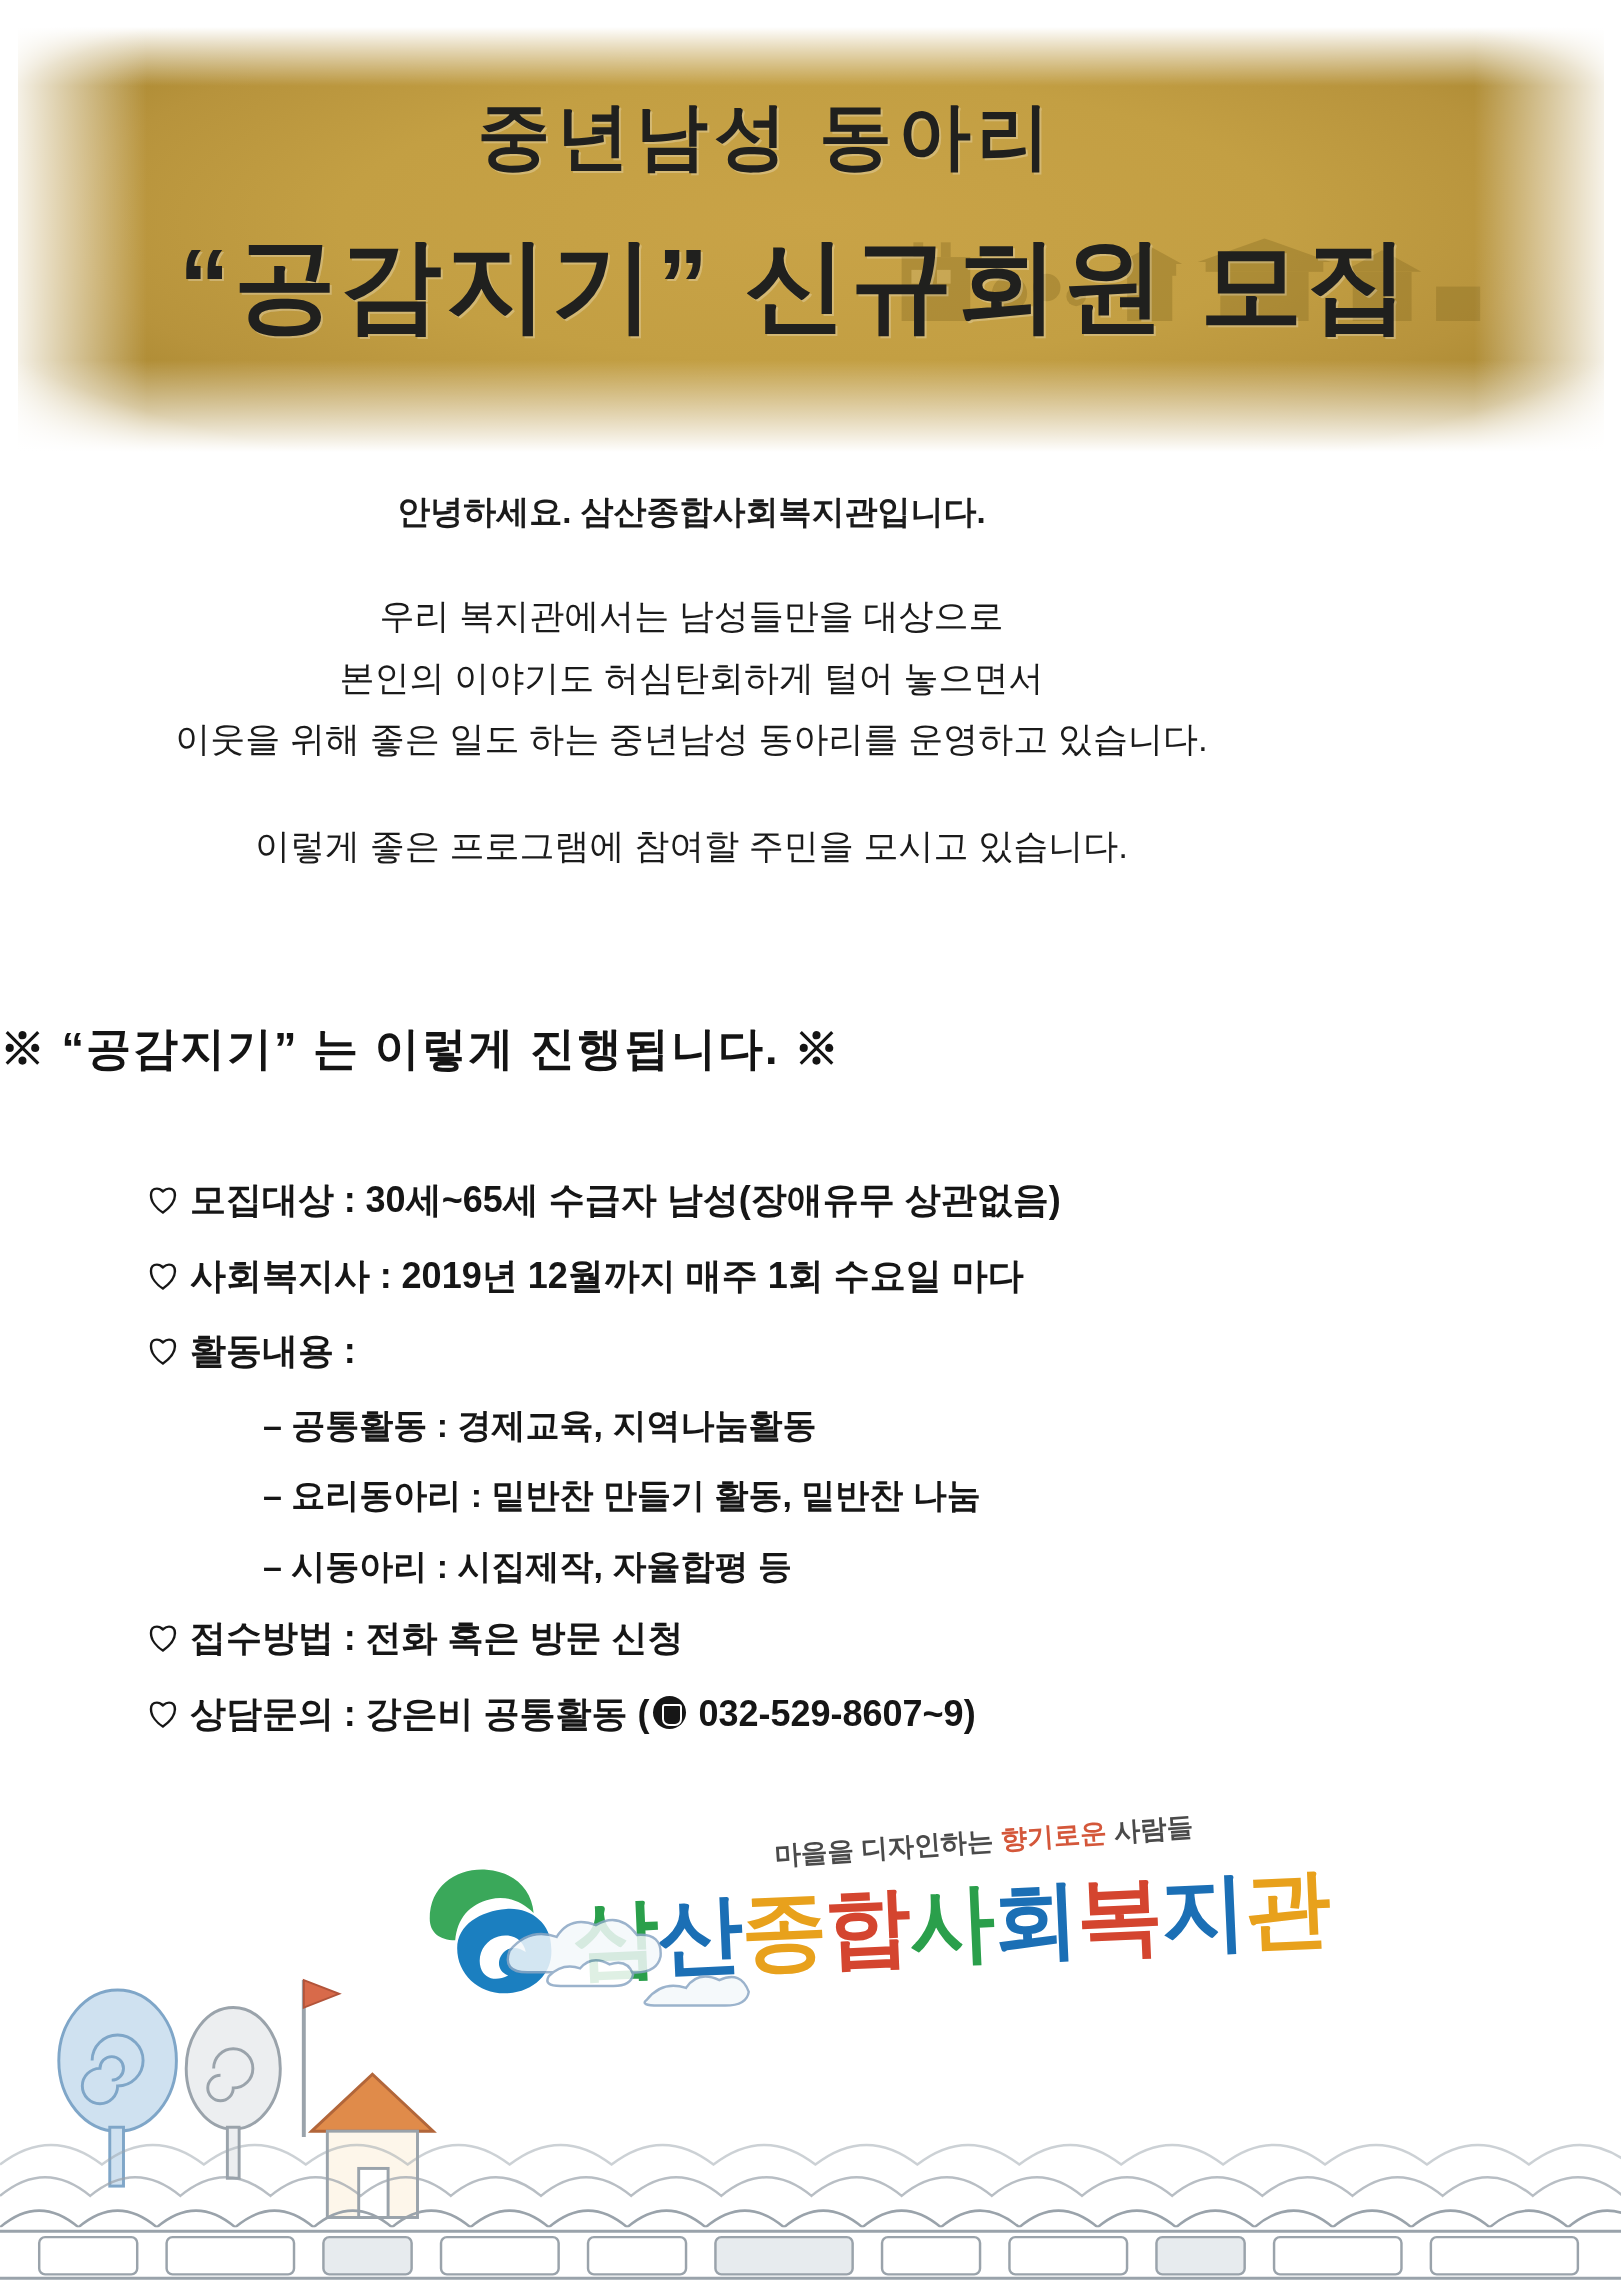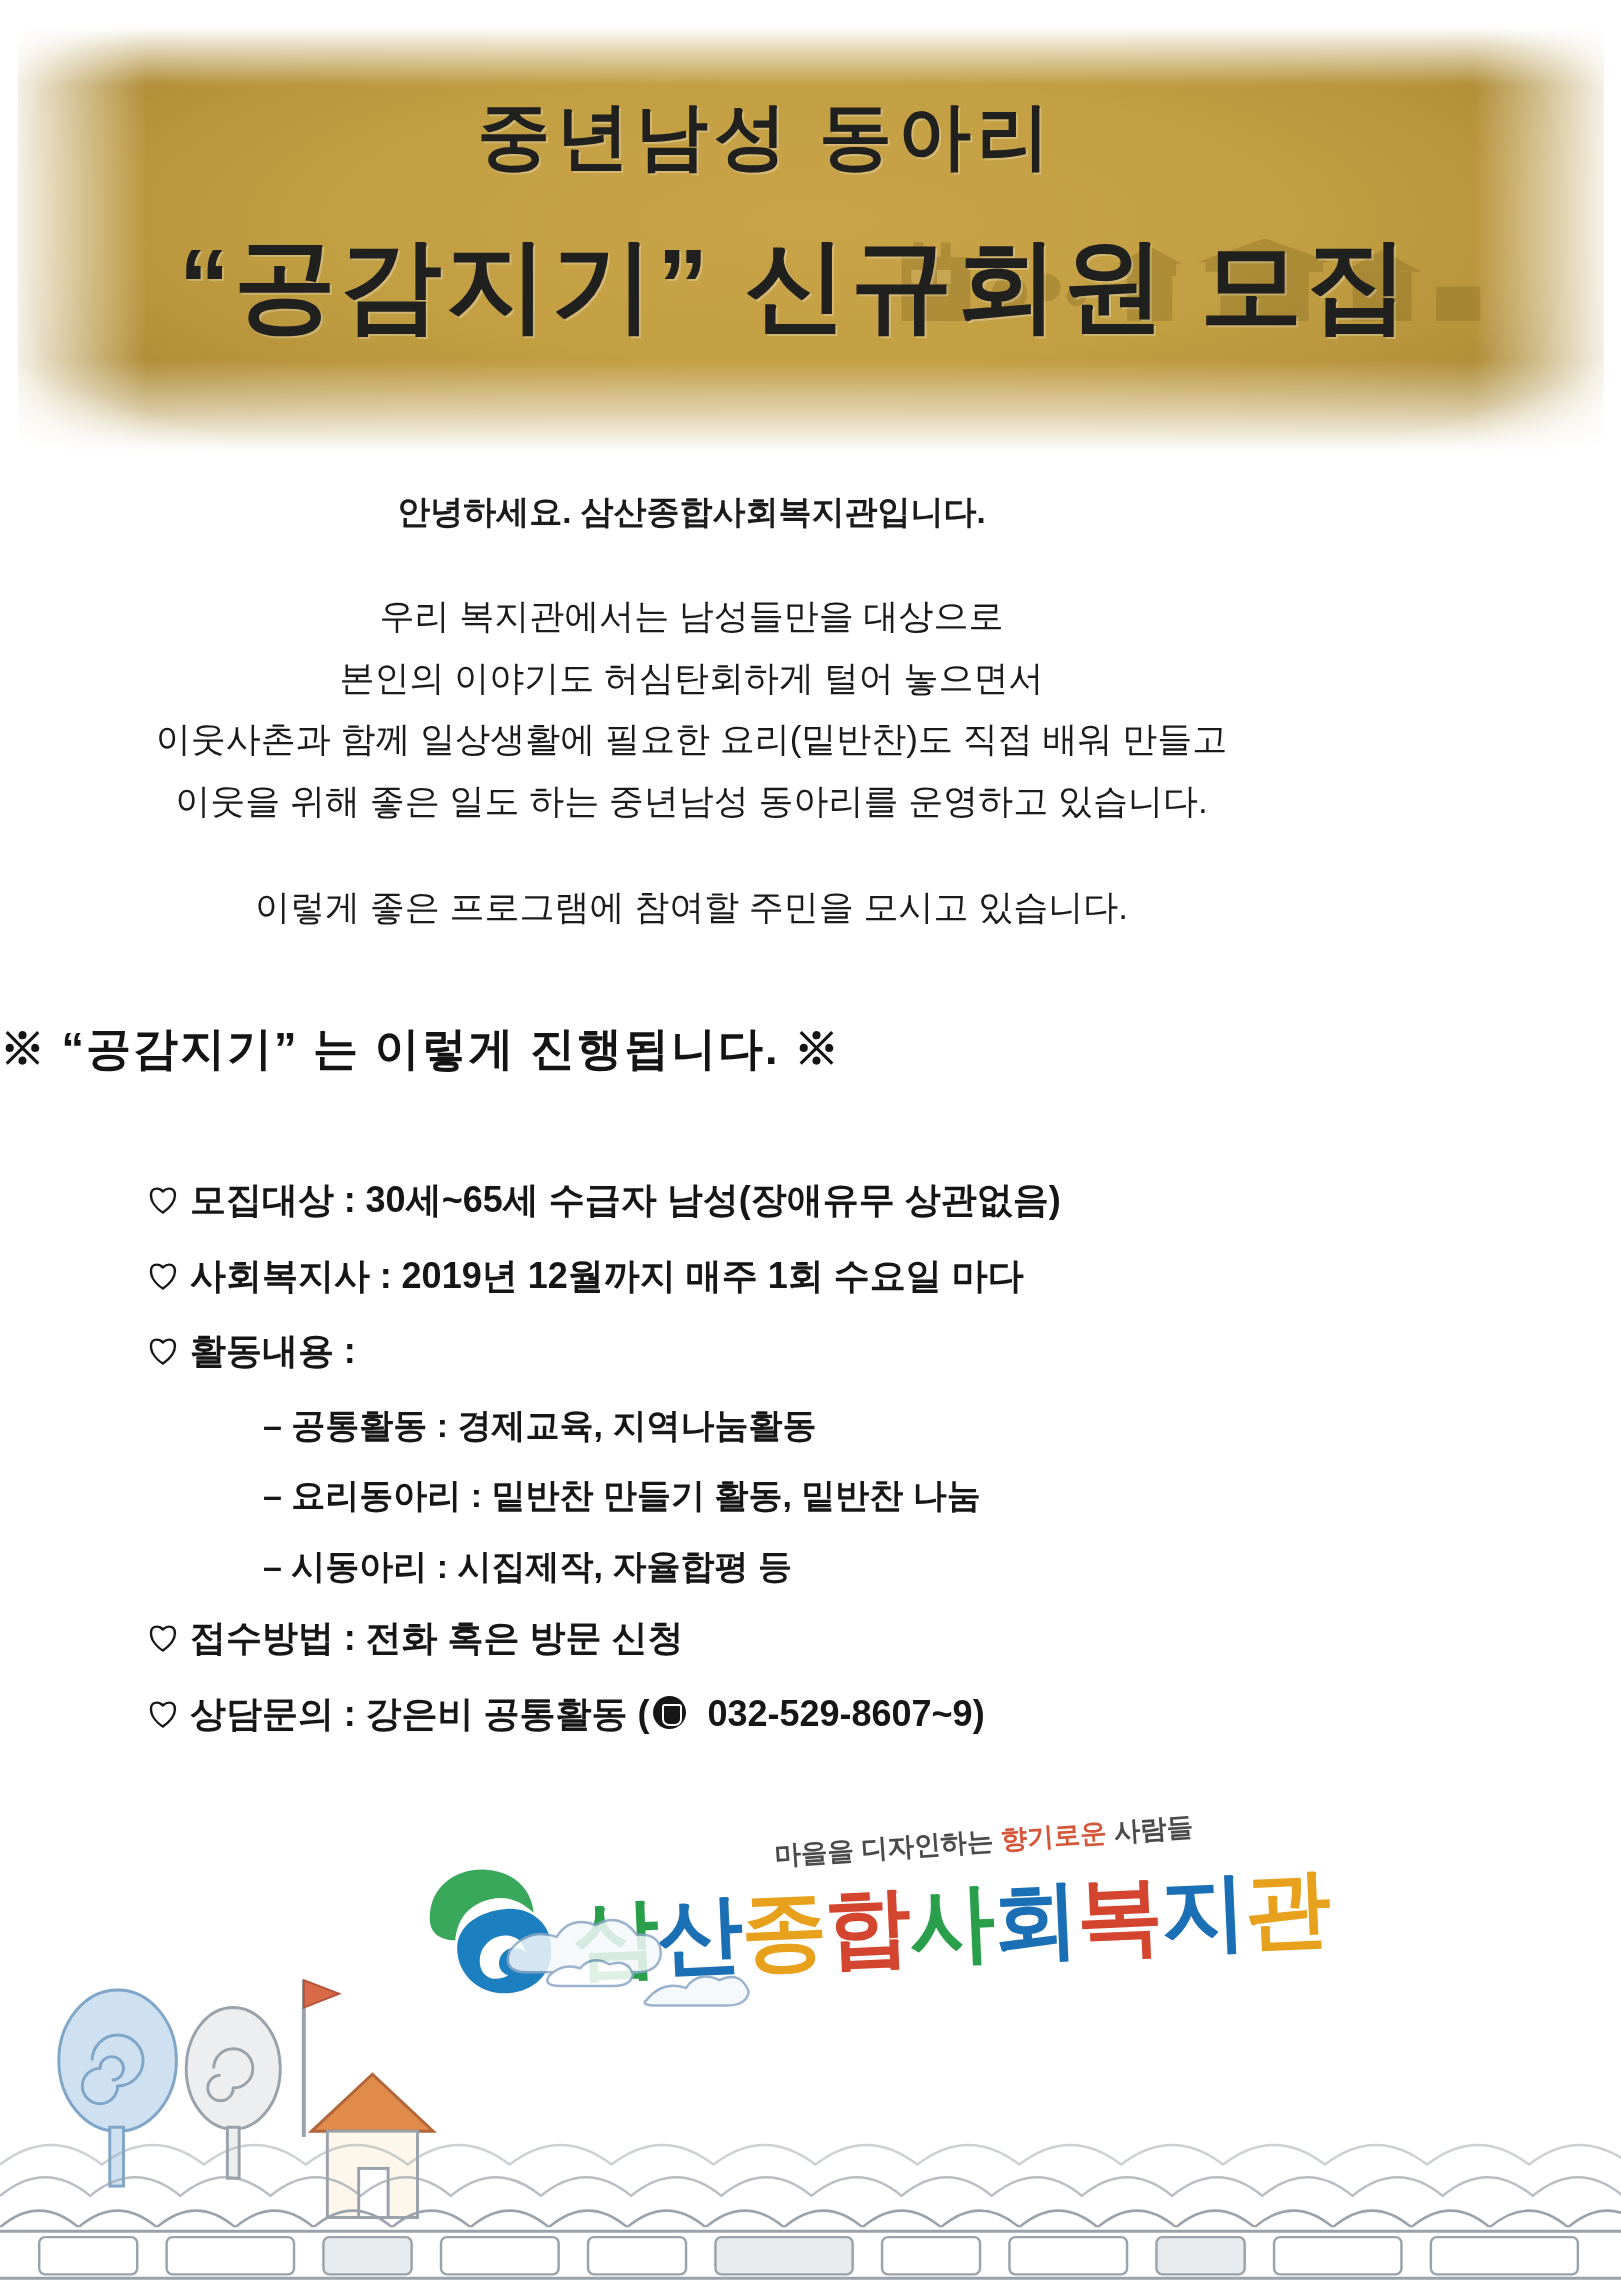--- a/index.html
+++ b/index.html
@@ -256,21 +256,20 @@
   <div class="banner-fade-top"></div>
   <div class="banner-fade-left"></div>
   <div class="banner-fade-right"></div>
   <div class="banner-fade-bottom"></div>
 </div>
 
 <div class="intro">
   <div class="greet">안녕하세요. 삼산종합사회복지관입니다.</div>
   <p>우리 복지관에서는 남성들만을 대상으로</p>
   <p>본인의 이야기도 허심탄회하게 털어 놓으면서</p>
-  <p>이웃사촌과 함께 일상생활에 필요한 요리(밑반찬)도 직접 배워 만들고</p>
   <p>이웃을 위해 좋은 일도 하는 중년남성 동아리를 운영하고 있습니다.</p>
   <div class="para-gap"></div>
   <p>이렇게 좋은 프로그램에 참여할 주민을 모시고 있습니다.</p>
 </div>
 
 <div class="section-title">※  “공감지기” 는 이렇게 진행됩니다. ※</div>
 
 <div class="details">
 
   <div class="detail-row">
@@ -303,21 +302,21 @@
     <span style="margin:0 9.8px">:</span>
     <span>전화 혹은 방문 신청</span>
   </div>
 
   <div class="detail-row">
     <span class="heart">♡</span>
     <span>상담문의</span>
     <span style="margin:0 9.8px">:</span>
     <span>강은비 공통활동 (</span>
     <span class="phone-ico"></span>
-    <span style="margin-left:17px">032-529-8607~9</span>
+    <span style="margin-left:8px">032-529-8607~9</span>
     <span>)</span>
   </div>
 
 </div>
 
 <div class="logo-area">
   <div class="logo-tagline">
     <span class="tag-a">마을을 디자인하는 </span><span class="tag-b">향기로운 </span><span class="tag-c">사람들</span>
   </div>
 

